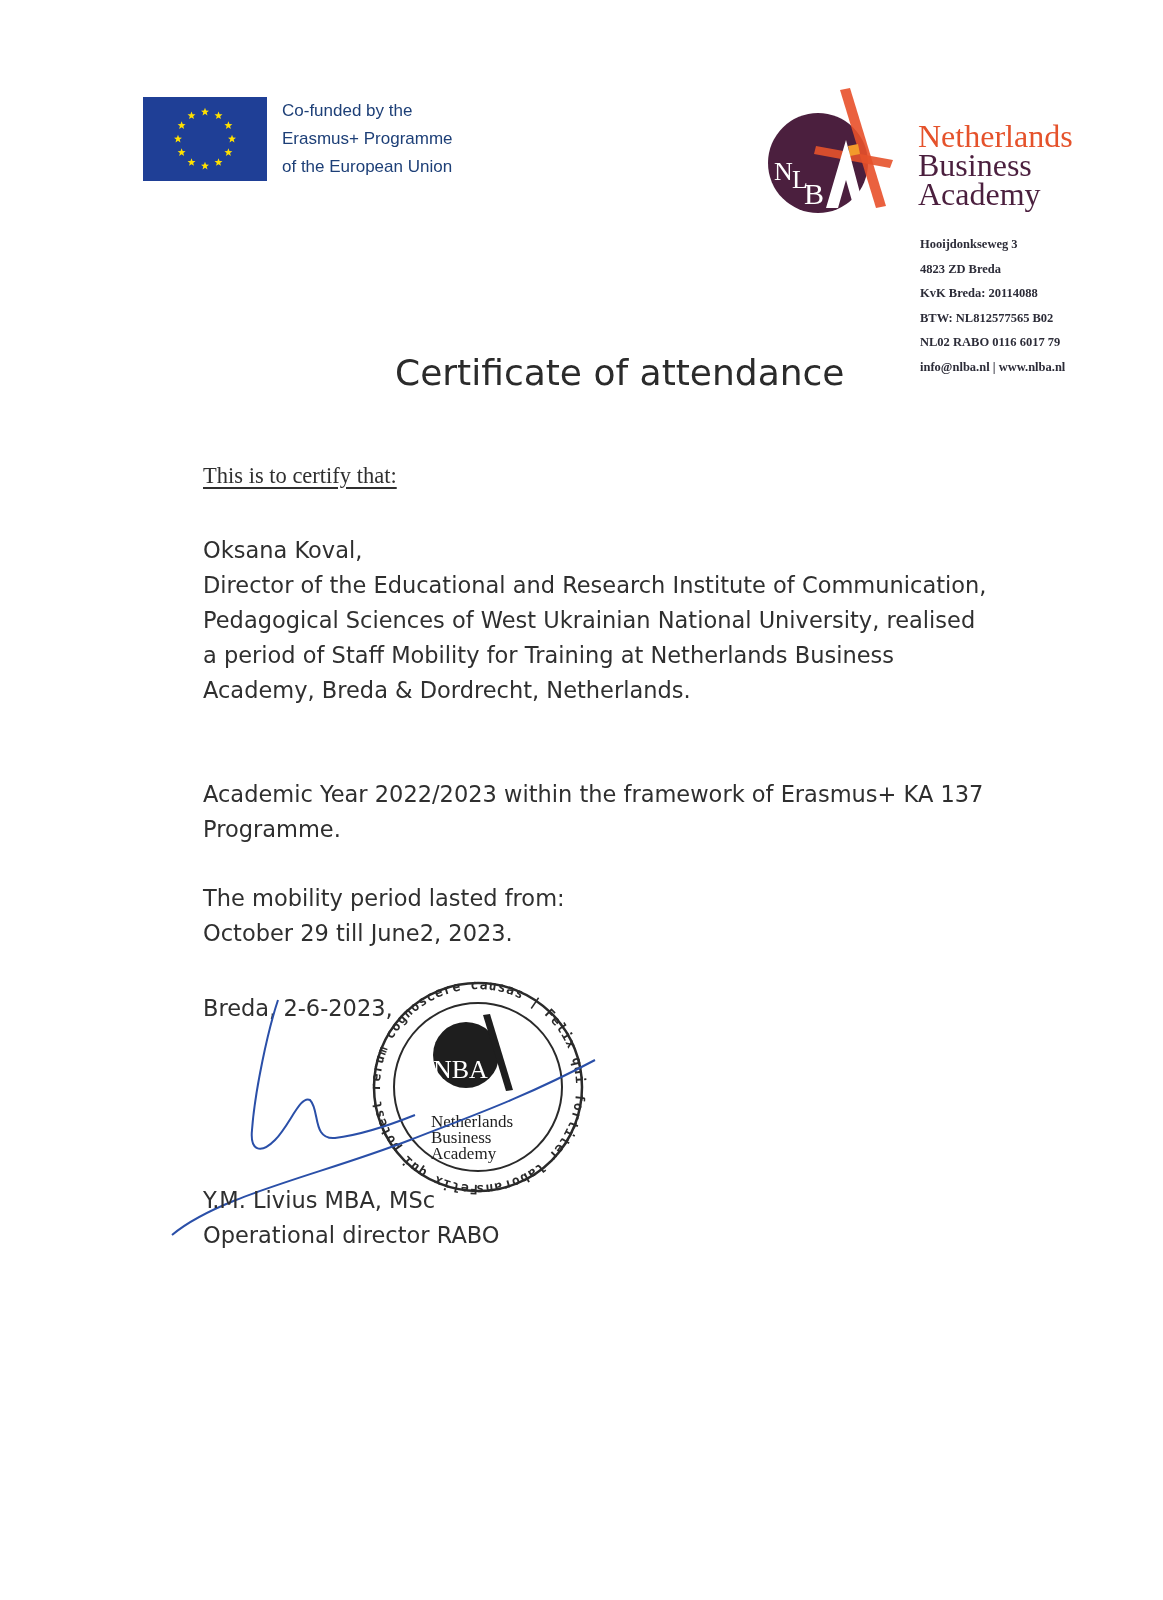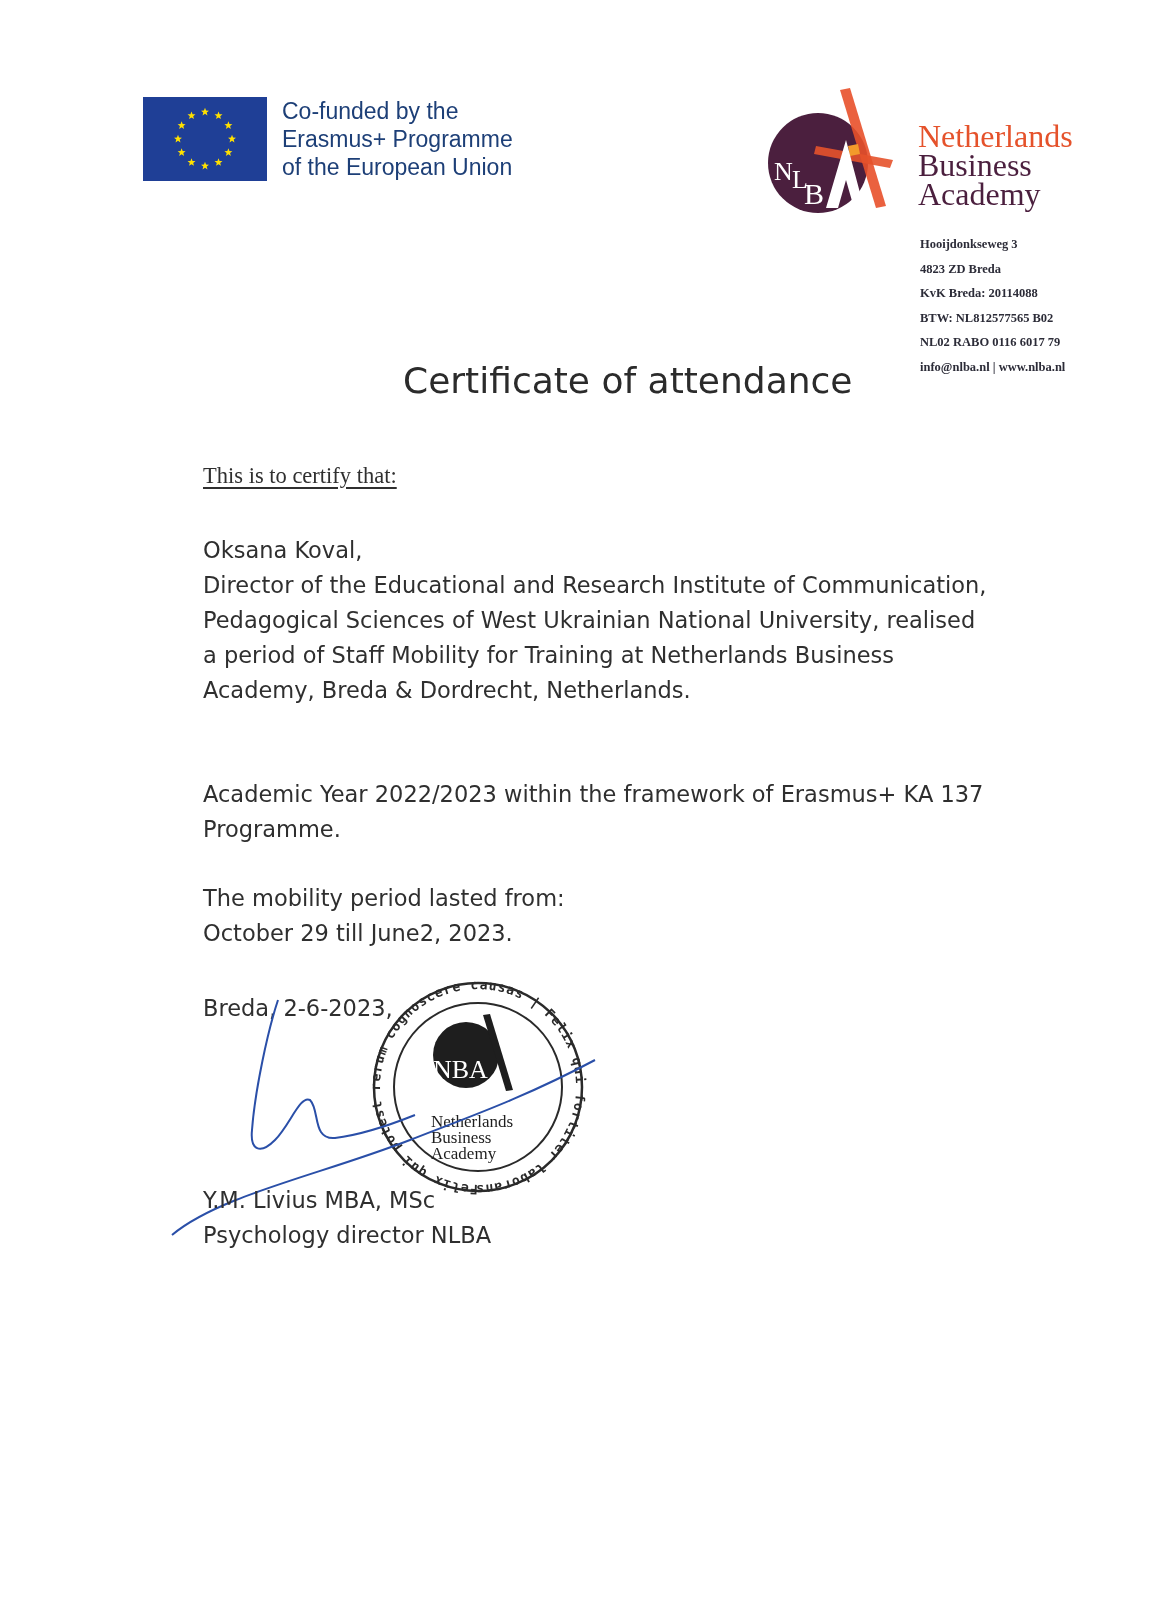--- a/index.html
+++ b/index.html
@@ -2,21 +2,21 @@
 <html><head>
 <meta charset="utf-8">
 <style>
   html, body { margin:0; padding:0; }
   body { width:1163px; height:1600px; background:#ffffff; position:relative; overflow:hidden;
          font-family:"DejaVu Sans", sans-serif; color:#2b2b2b; }
   .abs { position:absolute; }
 
   
   #eu-flag { left:143px; top:97px; width:124px; height:84px; background:#1f3f96; }
-  #eu-text { left:282px; top:97px; font-family:"Liberation Sans", sans-serif; font-size:23px;
+  #eu-text { left:282px; top:97px; font-family:"Liberation Sans", sans-serif; font-size:17px;
              line-height:28px; color:#1d3f77; }
   #eu-text div { white-space:nowrap; }
 
   
   #nlba-logo { left:768px; top:88px; width:150px; height:140px; }
   #nlba-name { left:918px; top:122px; font-family:"Liberation Serif", serif; font-size:32px; line-height:29px; }
   #nlba-name .l1 { color:#e5522b; }
   #nlba-name .l2, #nlba-name .l3 { color:#4b1f3e; }
 
   #address { left:920px; top:232px; font-family:"Liberation Serif", serif; font-weight:bold;
@@ -84,21 +84,21 @@
 
 <div id="address" class="abs">
   <div>Hooijdonkseweg 3</div>
   <div>4823 ZD  Breda</div>
   <div>KvK Breda: 20114088</div>
   <div>BTW: NL812577565 B02</div>
   <div>NL02 RABO 0116 6017 79</div>
   <div>info@nlba.nl | www.nlba.nl</div>
 </div>
 
-<h1 id="title" class="abs" style="margin:8px;">Certificate of attendance</h1>
+<h1 id="title" class="abs" style="margin:0;">Certificate of attendance</h1>
 
 <div id="certify" class="abs body-text">This is to certify that:</div>
 
 <div id="para1" class="abs body-text">
   <div>Oksana Koval,</div>
   <div>Director of the Educational and Research Institute of Communication,</div>
   <div>Pedagogical Sciences of West Ukrainian National University, realised</div>
   <div>a period of Staff Mobility for Training at Netherlands Business</div>
   <div>Academy, Breda &amp; Dordrecht, Netherlands.</div>
 </div>
@@ -136,14 +136,14 @@
 
 <div id="signature" class="abs">
   <svg width="460" height="260" viewBox="0 0 460 260">
     <path d="M 118,10 C 108,40 95,100 92,140 C 90,160 100,165 115,150 C 130,135 140,105 150,110 C 160,120 152,150 175,148 C 200,145 230,135 255,125" fill="none" stroke="#2a4fa8" stroke-width="2"></path>
     <path d="M 12,245 C 60,205 160,185 250,150 C 300,130 360,110 435,70" fill="none" stroke="#2a4fa8" stroke-width="2"></path>
   </svg>
 </div>
 
 <div id="signer" class="abs body-text">
   <div>Y.M. Livius MBA, MSc</div>
-  <div>Psychology director NLBA</div>
+  <div>Operational director RABO</div>
 </div>
 
 </body></html>

